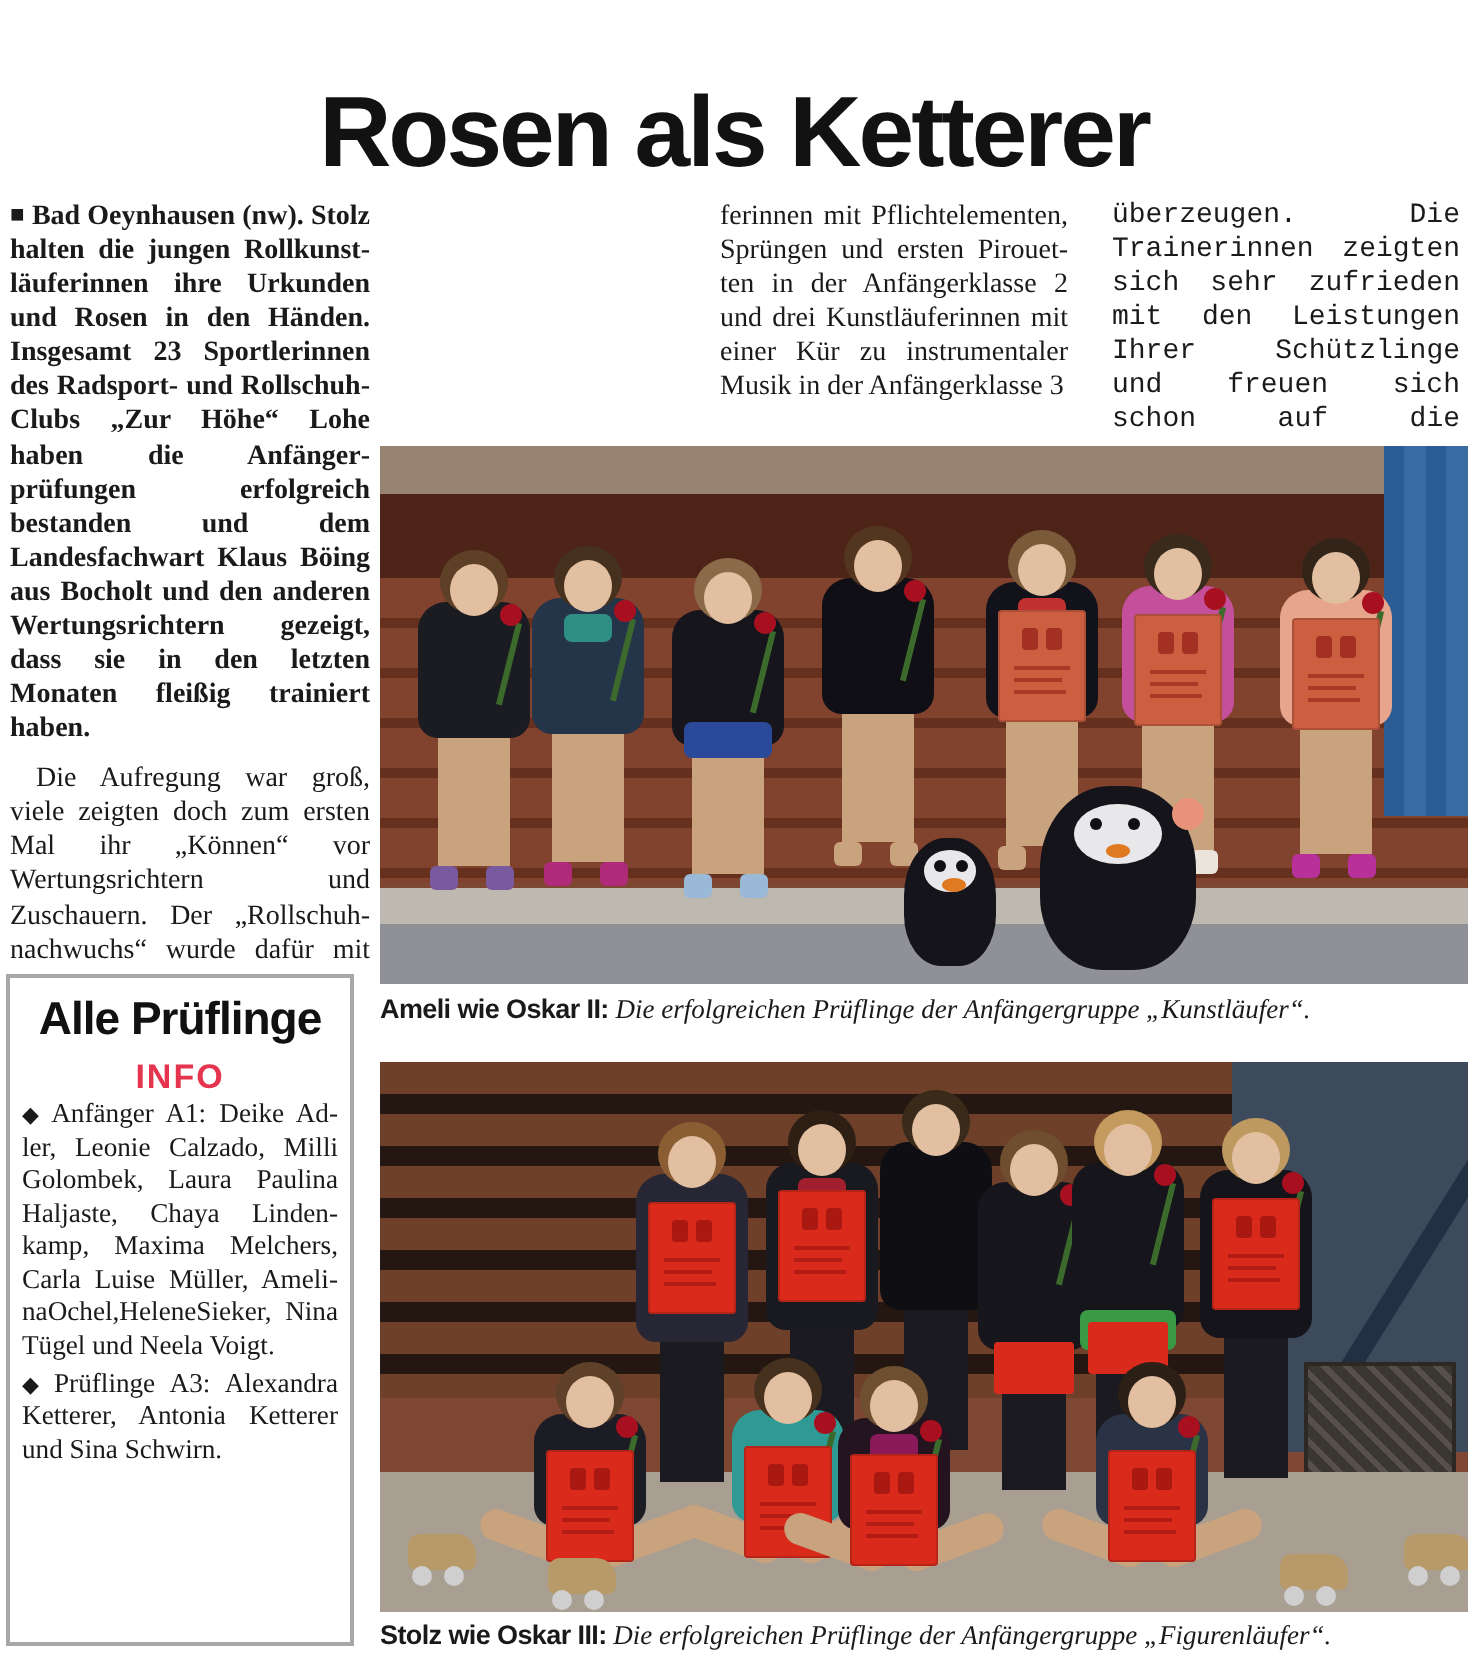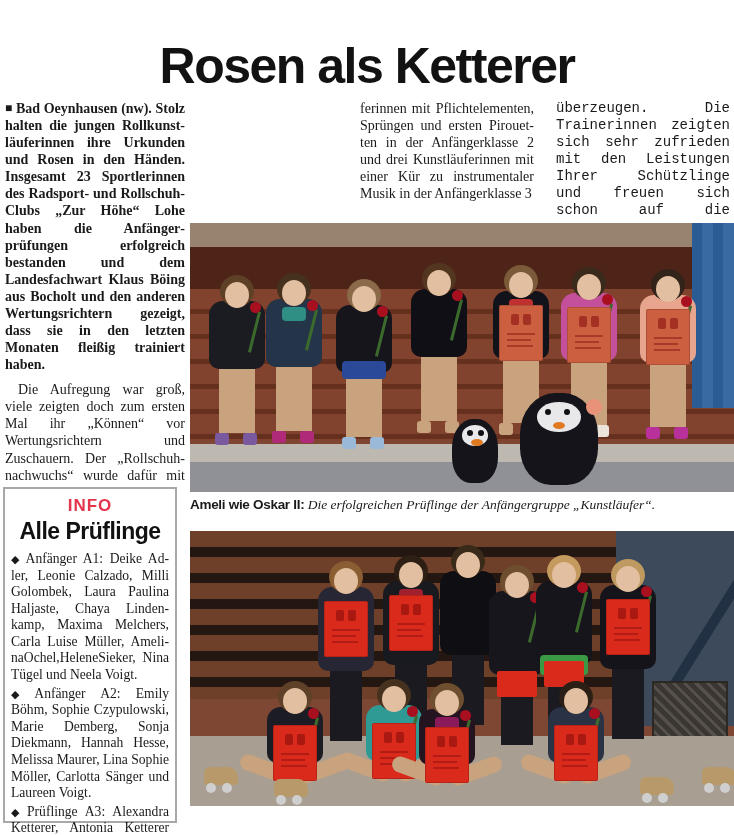--- a/index.html
+++ b/index.html
@@ -73,24 +73,23 @@
 
   <div id="col1" class="col">
     <p class="lead-para"><span class="sq">■</span> <span>Bad Oeynhausen (nw). Stolz halten die jungen Rollkunst­läuferinnen ihre Urkunden und Rosen in den Händen. Insgesamt 23 Sportlerinnen des Radsport- und Rollschuh-Clubs „Zur Höhe“ Lohe haben die Anfänger­prüfungen erfolgreich bestanden und dem Landesfachwart Klaus Böing aus Bocholt und den anderen Wertungs­richtern gezeigt, dass sie in den letzten Monaten fleißig trainiert haben.</span></p>
     <p class="para2">Die Aufregung war groß, viele zeigten doch zum ersten Mal ihr „Können“ vor Wertungs­richtern und Zuschauern. Der „Rollschuh­nachwuchs“ wurde dafür mit viel Applaus belohnt. Diese Prüfungen sind Voraus­setzung für einen Start im Einzel-, Zweier- oder Gruppen­lauf bei der Landes­meisterschaft in</p>
   </div>
 
   <div id="col3" class="col">ferinnen mit Pflicht­elementen, Sprüngen und ersten Pirouet­ten in der Anfänger­klasse 2 und drei Kunstläufe­rinnen mit einer Kür zu instrumen­taler Musik in der Anfänger­klasse 3</div>
   <div id="col4" class="col">überzeugen. Die Traine­rinnen zeigten sich sehr zufrieden mit den Leistungen Ihrer Schütz­linge und freuen sich schon auf die Wettbe­werbe in dieser Sai­son.</div>
 
   <div id="infobox">
+    <div id="info-title">Alle Prüflinge</div>
     <div id="info-label" style="color: rgb(229, 52, 78);">INFO</div>
-    <div id="info-title">Alle Prüflinge</div>
     <p class="info-item"><span class="bullet">◆</span><span>Anfänger A1:</span> <span>Deike Ad­ler, Leonie Calzado, Milli Golombek, Laura Paulina Haljaste, Chaya Linden­kamp, Maxima Melchers, Carla Luise Müller, Ameli­naOchel,HeleneSieker, Nina Tügel und Neela Voigt.</span></p>
-    <p class="info-item"><span class="bullet">◆</span><span>Anfänger A2:</span> <span>Emily Böhm, Sophie Czypulowski, Marie Demberg, Sonja Diekmann, Hannah Hesse, Melissa Maurer, Lina Sophie Möller, Carlotta Sänger und Lau­reen Voigt.</span></p>
     <p class="info-item"><span class="bullet">◆</span><span>Prüflinge A3:</span> <span>Alexandra Ketterer, Antonia Ketterer und Sina Schwirn.</span></p>
   </div>
 
   <div id="photo1" class="photo">
     <div class="layer p1-top"></div>
     <div class="layer p1-band"></div>
     <div class="layer p1-planks"></div>
     <div class="layer p1-blue"></div>
     <div class="layer p1-step"></div>
     <div class="layer p1-floor"></div>
@@ -365,14 +364,18 @@
           <div style="position: absolute; left: 18px; top: 16px; width: 10px; height: 10px; background: rgb(207, 207, 207); border-radius: 50%;"></div>
         </div>
         <div style="position: absolute; left: 512px; top: 236px; width: 40px; height: 28px;">
           <div style="position: absolute; left: 0px; top: 0px; width: 34px; height: 18px; background: rgb(184, 154, 106); border-radius: 6px 10px 4px 4px;"></div>
           <div style="position: absolute; left: 2px; top: 16px; width: 10px; height: 10px; background: rgb(207, 207, 207); border-radius: 50%;"></div>
           <div style="position: absolute; left: 18px; top: 16px; width: 10px; height: 10px; background: rgb(207, 207, 207); border-radius: 50%;"></div>
         </div>
       </div>
   </div>
 
+  <div id="caption2" class="caption">
+    <span class="cap-lead">Stolz wie Oskar III:</span>
+    <span class="cap-text">Die erfolgreichen Prüflinge der Anfängergruppe „Figurenläufer“.</span>
+  </div>
 
 </div>
 
 </body></html>

